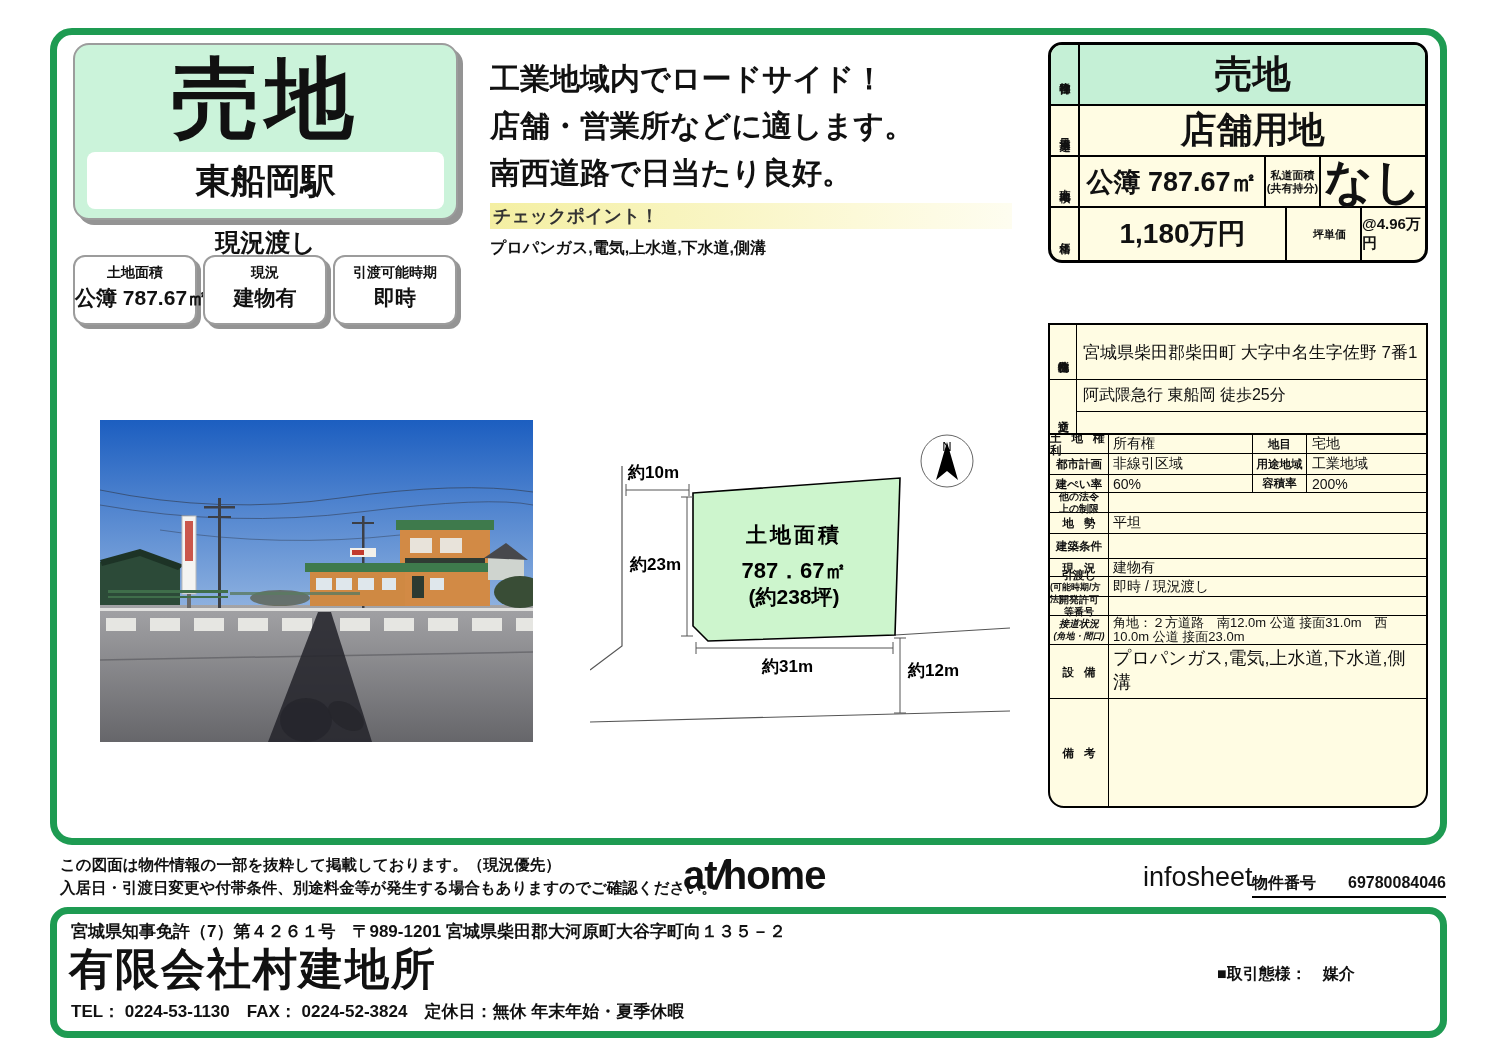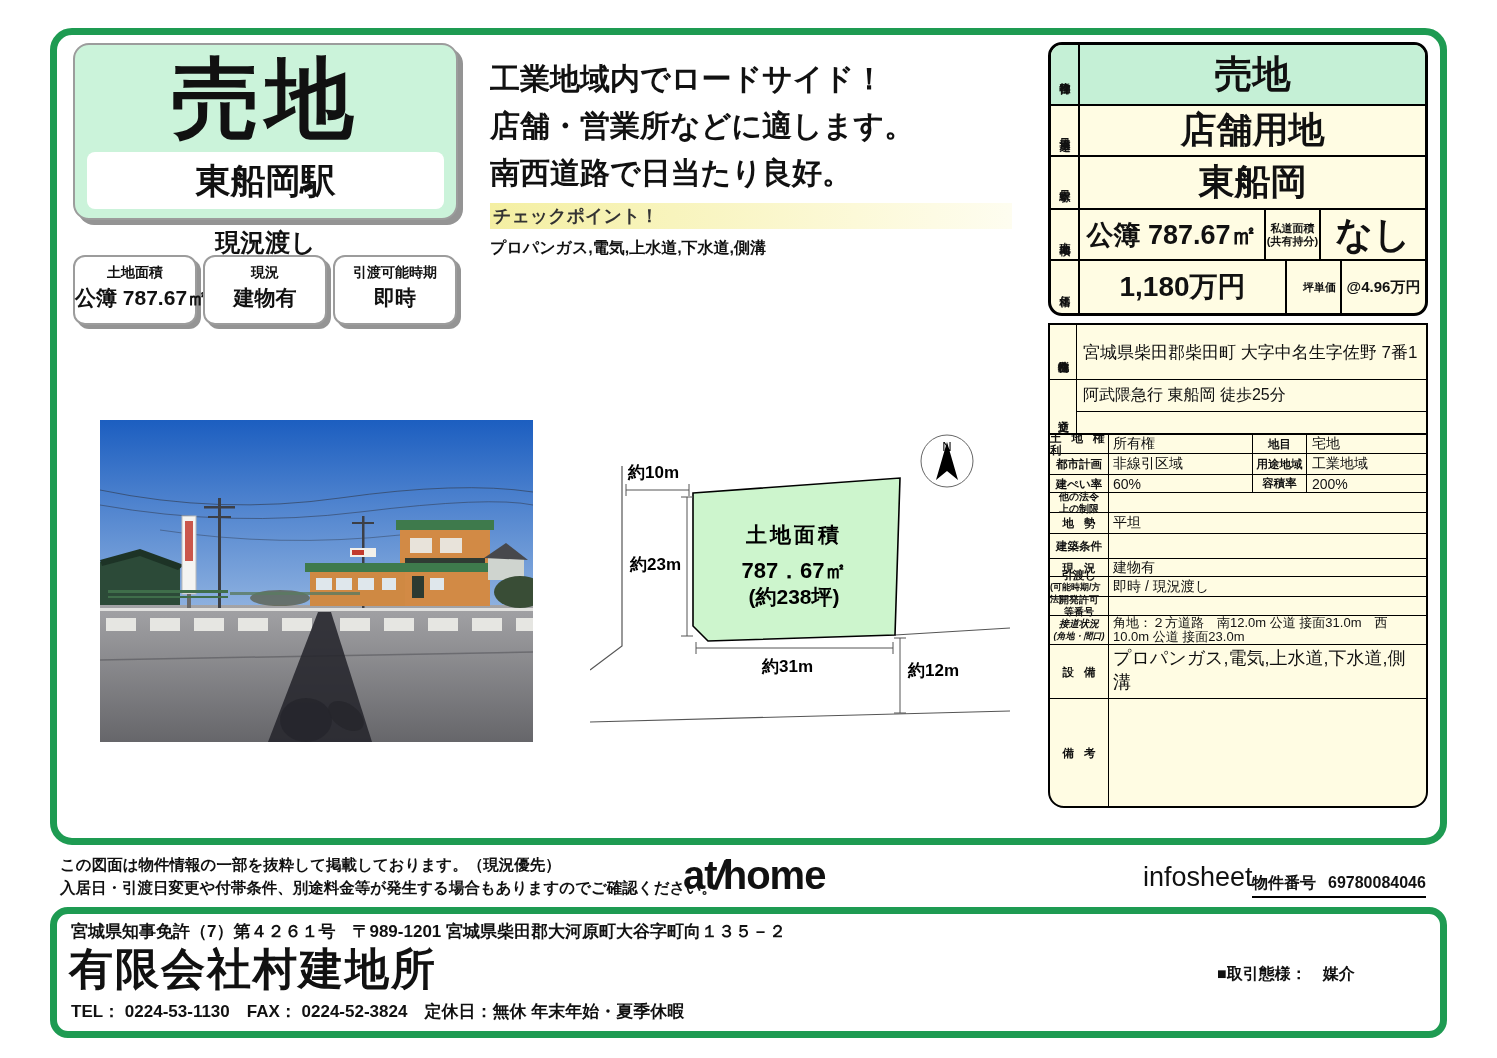--- a/index.html
+++ b/index.html
@@ -80,21 +80,21 @@
   .photo { position:absolute; left:100px; top:420px; width:433px; height:322px; }
   .plot  { position:absolute; left:590px; top:420px; width:430px; height:350px; }
 
   
   .disc { position:absolute; left:60px; top:853px; font-size:15.5px; font-weight:bold; line-height:23px; }
   .athome { position:absolute; left:683px; top:853px; font-size:40px; font-weight:800; letter-spacing:-1px; }
   .athome .sl { display:inline-block; transform:skewX(-12deg); font-weight:800; margin:0 -2px; }
   .infosheet { position:absolute; left:1143px; top:862px; font-size:27px; }
   .propno { position:absolute; left:1252px; top:873px; font-size:16px; font-weight:bold;
             border-bottom:2px solid #000; padding-bottom:2px; white-space:nowrap; }
-  .propno .num { margin-left:12px; }
+  .propno .num { margin-left:32px; }
 
   
   .company { position:absolute; left:50px; top:907px; width:1397px; height:131px;
              border:7px solid #1e9b52; border-radius:18px; }
   .lic  { position:absolute; left:14px; top:6px;  font-size:17px; font-weight:bold; }
   .cname{ position:absolute; left:12px; top:26px; font-size:44px; font-weight:bold; letter-spacing:2px; }
   .ctel { position:absolute; left:14px; top:86px; font-size:17px; font-weight:bold; }
   .deal { position:absolute; left:1160px; top:50px; font-size:16px; font-weight:bold; }
 
   svg text { font-family:"Liberation Sans","DejaVu Sans",sans-serif; }
@@ -135,37 +135,33 @@
 
   <div class="sumtab">
     <div class="srow" style="height:59px;">
       <div class="scell slab green">物件種目</div>
       <div class="scell sval green" style="font-size:38px;">売地</div>
     </div>
     <div class="srow" style="height:51px;">
       <div class="scell slab">最適用途</div>
       <div class="scell sval" style="font-size:36px;">店舗用地</div>
     </div>
-    <div class="srow" style="height:53px;">
-      <div class="scell slab">最寄駅</div>
-      <div class="scell sval" style="font-size:36px;">東船岡</div>
-    </div>
     <div class="srow" style="height:51px;">
       <div class="scell slab">土地面積</div>
       <div class="scell sval" style="width:186px;flex:none;font-size:27px;">公簿 787.67㎡</div>
       <div class="scell sublab" style="width:55px;flex-direction:column;">
         <div>私道面積</div>
         <div>(共有持分)</div>
       </div>
-      <div class="scell sval" style="font-size:37px;">なし</div>
+      <div class="scell sval" style="font-size:48px;">なし</div>
     </div>
     <div class="srow" style="height:54px;">
       <div class="scell slab">価格</div>
       <div class="scell sval" style="width:207px;flex:none;font-size:28px;">1,180万円</div>
-      <div class="scell sublab" style="width:55px;padding-left:12px;">坪単価</div>
+      <div class="scell sublab" style="width:75px;padding-left:12px;">坪単価</div>
       <div class="scell" style="font-size:15px;font-weight:bold;flex:1;">@4.96万円</div>
     </div>
   </div>
 
   <div class="loctab">
     <div class="lrow" style="height:54px;">
       <div class="llab">物件所在地</div>
       <div class="lval">宮城県柴田郡柴田町 大字中名生字佐野 7番1</div>
     </div>
     <div class="lrow" style="height:64px;">

